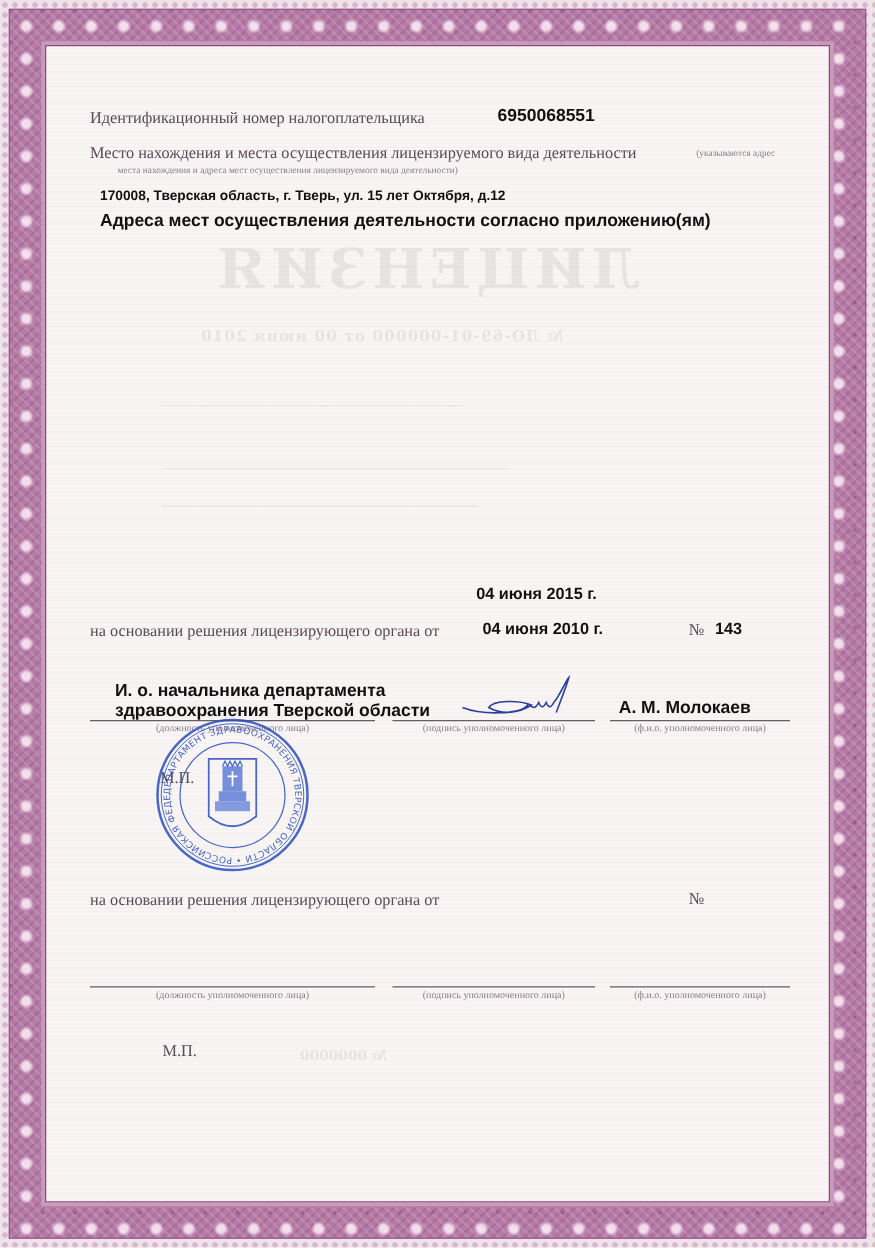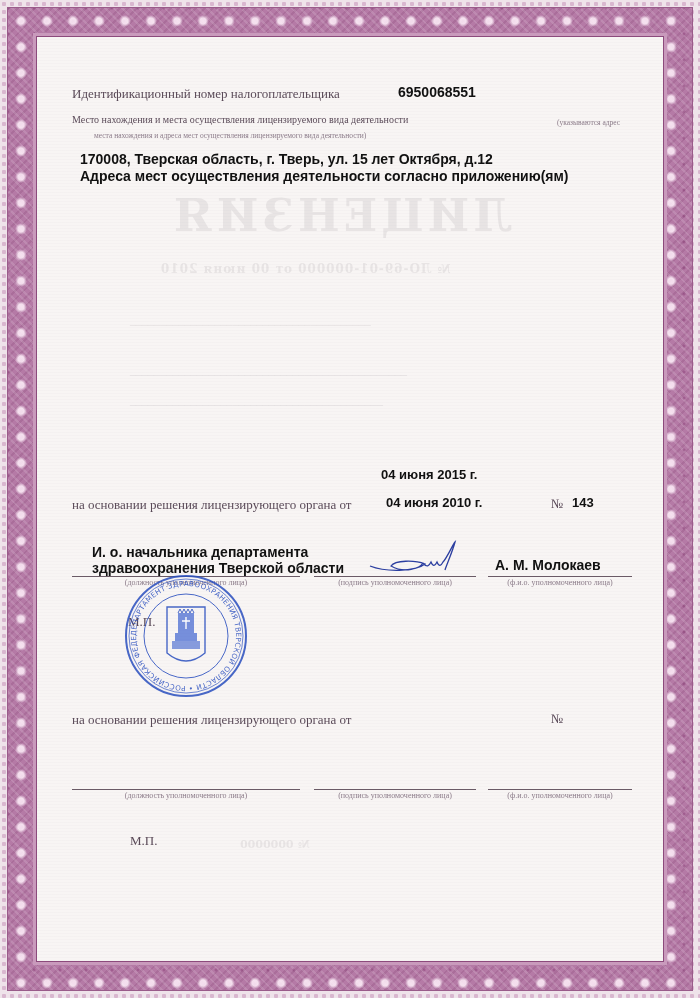--- a/index.html
+++ b/index.html
@@ -59,24 +59,24 @@
   <div class="ghost" style="left:170px;top:190px;font-size:44px;letter-spacing:4px;">ЛИЦЕНЗИЯ</div>
   <div class="ghost" style="left:160px;top:262px;font-size:12px;letter-spacing:1px;">№ ЛО-69-01-000000 от 00 июня 2010</div>
   <div class="ghost" style="left:130px;top:320px;font-size:10px;">────────────────────────────────────────</div>
   <div class="ghost" style="left:130px;top:370px;font-size:10px;">──────────────────────────────────────────────</div>
   <div class="ghost" style="left:130px;top:400px;font-size:10px;">──────────────────────────────────────────</div>
   <div class="ghost" style="left:240px;top:838px;font-size:11px;">№ 0000000</div>
 
   <div class="t serif" style="left:72px;top:86px;font-size:13px;">Идентификационный номер налогоплательщика</div>
   <div class="t sans-b" style="left:398px;top:84px;font-size:14px;">6950068551</div>
 
-  <div class="t serif" style="left:72px;top:114px;font-size:10px;">Место нахождения и места осуществления лицензируемого вида деятельности</div>
+  <div class="t serif" style="left:72px;top:114px;font-size:13px;">Место нахождения и места осуществления лицензируемого вида деятельности</div>
   <div class="t tiny" style="left:557px;top:118px;">(указываются адрес</div>
   <div class="t tiny" style="left:72px;top:131px;padding-left:22px;">места нахождения и адреса мест осуществления лицензируемого вида деятельности)</div>
-  <div class="t sans-b" style="left:80px;top:151px;font-size:14px;">170008, Тверская область, г. Тверь, ул. 15 лет Октября, д.12</div>
+  <div class="t sans-b" style="left:80px;top:151px;font-size:11px;">170008, Тверская область, г. Тверь, ул. 15 лет Октября, д.12</div>
   <div class="t sans-b" style="left:80px;top:168px;font-size:14px;">Адреса мест осуществления деятельности согласно приложению(ям)</div>
 
   <div class="t sans-b" style="left:381px;top:467px;font-size:13px;">04 июня 2015 г.</div>
 
   <div class="t serif" style="left:72px;top:497px;font-size:13px;">на основании решения лицензирующего органа от</div>
   <div class="t sans-b" style="left:386px;top:495px;font-size:13px;">04 июня 2010 г.</div>
   <div class="t serif" style="left:551px;top:496px;font-size:13px;">№</div>
   <div class="t sans-b" style="left:572px;top:495px;font-size:13px;">143</div>
 
   <div class="t sans-b" style="left:92px;top:560px;font-size:14px;">здравоохранения Тверской области</div>

